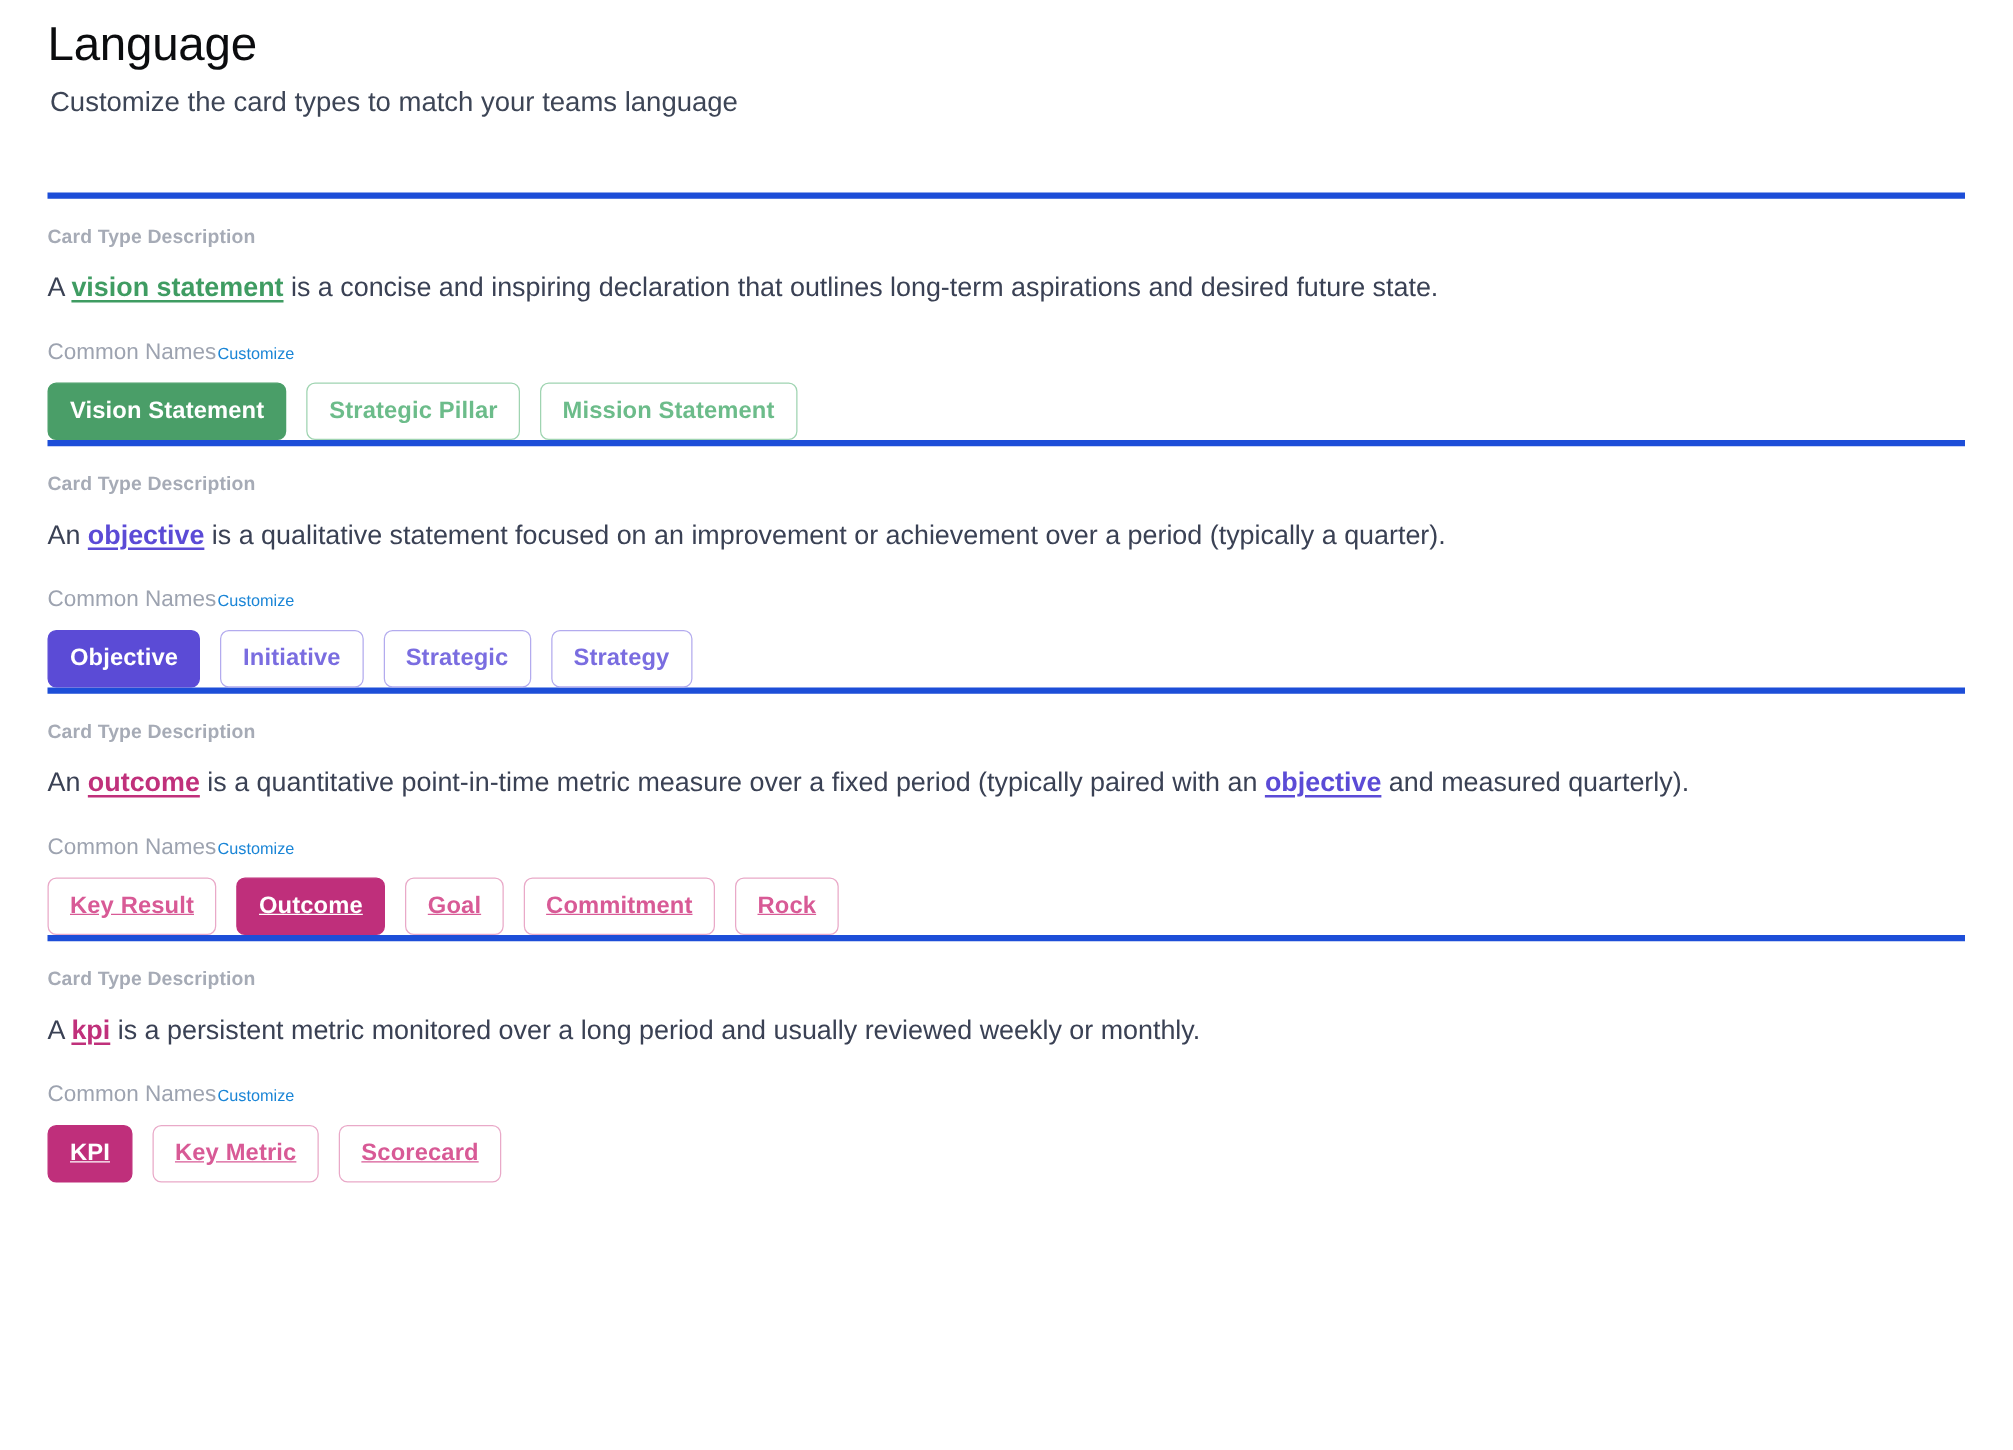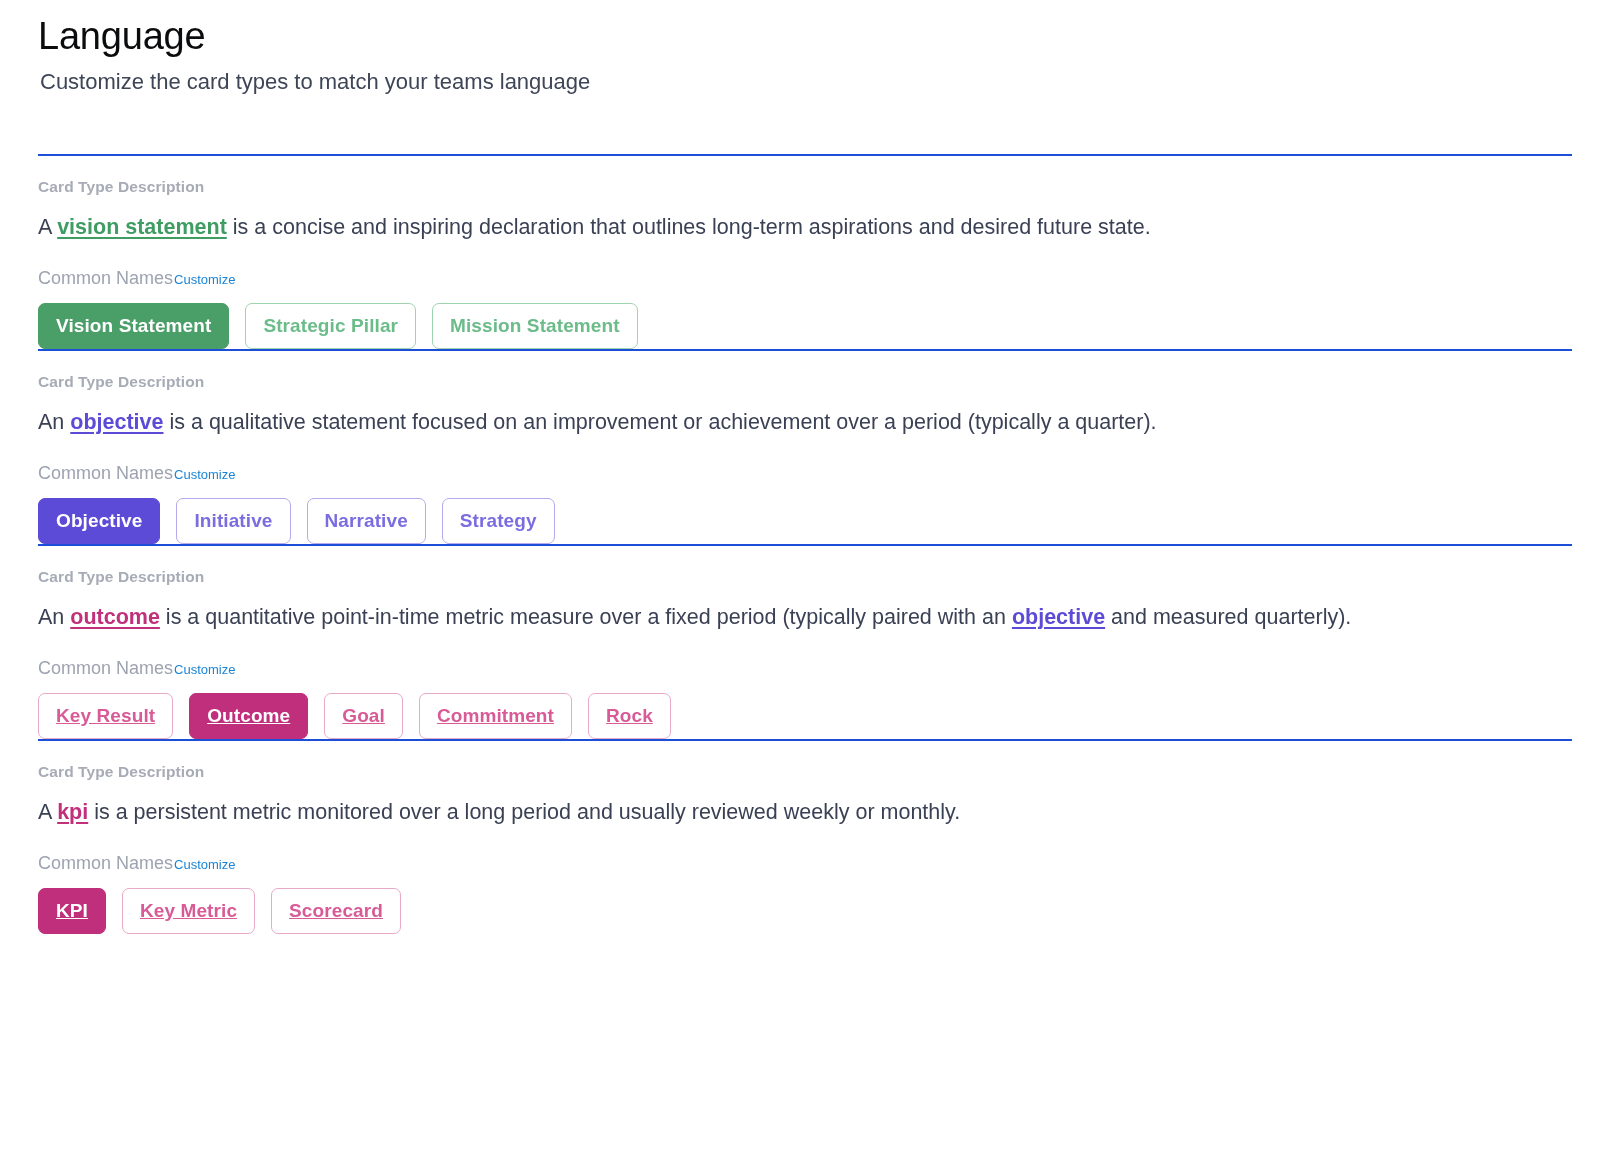--- a/index.html
+++ b/index.html
@@ -36,21 +36,21 @@
   .page-subtitle {
     font-size: 22px;
     line-height: 1.35;
     font-weight: 400;
     color: #3d4556;
     margin: 9px 0 0 2px;
   }
 
   
   .section {
-    border-top: 2px solid #1d4ed8;
+    border-top: 5px solid #1d4ed8;
     margin-top: 0;
     padding-top: 22px;
   }
   .section:first-of-type {
     margin-top: 57px;
   }
   .section-pad-bottom {
     padding-bottom: 20px;
   }
 
@@ -158,21 +158,21 @@
       <div class="section theme-purple">
         <div class="field-label">Card Type Description</div>
         <p class="description">An <span class="tok tok-purple">objective</span> is a qualitative statement focused on an improvement or achievement over a period (typically a quarter).</p>
         <div class="names-row">
           <span class="names-label">Common Names</span>
           <span class="customize-link">Customize</span>
         </div>
         <div class="pill-row">
           <button class="pill selected">Objective</button>
           <button class="pill">Initiative</button>
-          <button class="pill">Narrative</button>
+          <button class="pill">Strategic</button>
           <button class="pill">Strategy</button>
         </div>
       </div>
       <div class="section theme-pink">
         <div class="field-label">Card Type Description</div>
         <p class="description">An <span class="tok tok-pink">outcome</span> is a quantitative point-in-time metric measure over a fixed period (typically paired with an <span class="tok tok-purple">objective</span> and measured quarterly).</p>
         <div class="names-row">
           <span class="names-label">Common Names</span>
           <span class="customize-link">Customize</span>
         </div>

